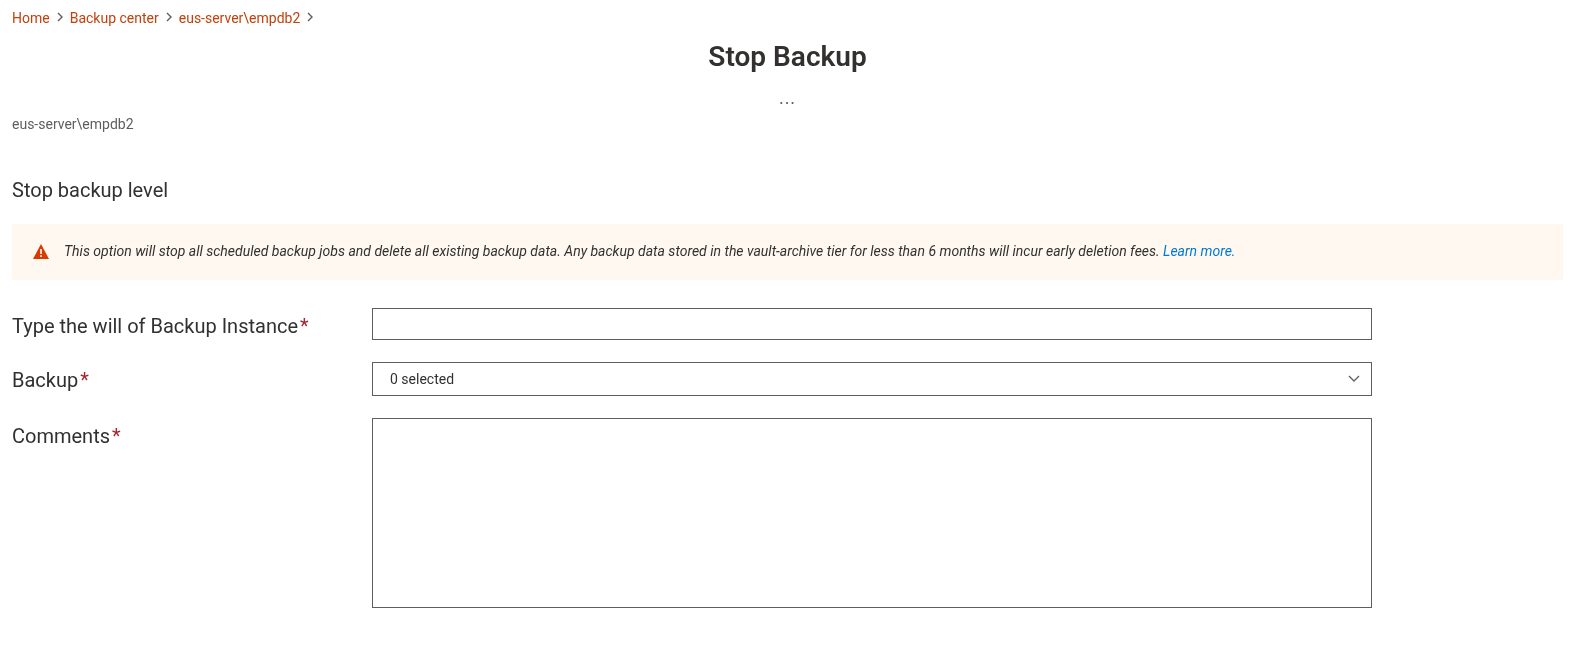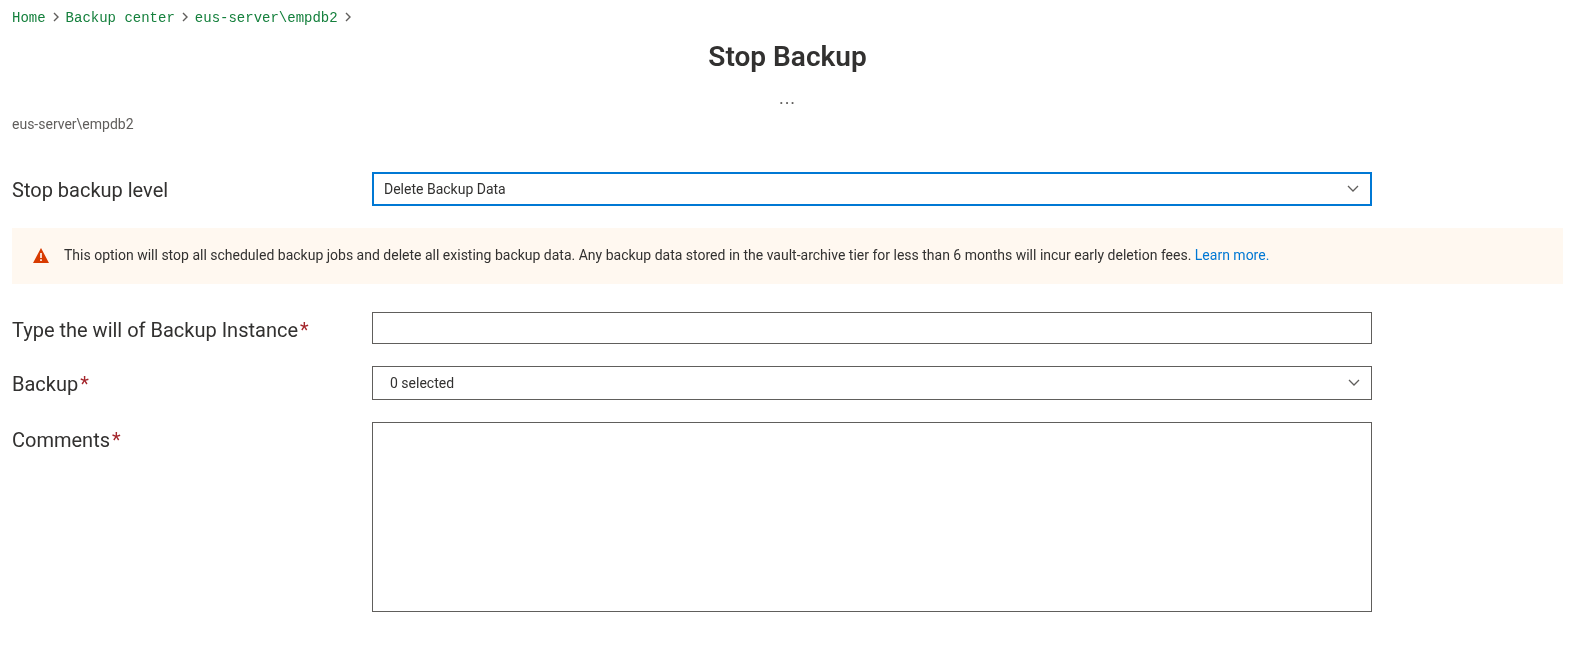--- a/index.html
+++ b/index.html
@@ -15,24 +15,23 @@
       padding: 10px 12px;
     }
     .breadcrumb {
       display: flex;
       align-items: center;
       gap: 6px;
       font-size: 14px;
       margin-bottom: 14px;
     }
     .breadcrumb a {
-      color: #15803d;
+      color: #c2410c;
       text-decoration: none;
       cursor: pointer;
-      font-family: Liberation Mono, monospace;
     }
     .breadcrumb .sep {
       color: #605e5c;
       font-size: 12px;
     }
     .title-row {
       display: flex;
       align-items: center;
       gap: 14px;
       flex-direction: column;
@@ -122,20 +121,21 @@
       resize: none;
     }
     .warning-box {
       background: #fff8f0;
       padding: 18px 20px;
       display: flex;
       align-items: center;
       gap: 14px;
       margin-bottom: 28px;
       margin-top: 6px;
+      font-style: italic;
     }
     .warning-icon {
       flex-shrink: 0;
       width: 18px;
       height: 18px;
     }
     .warning-text {
       font-size: 14px;
       color: #323130;
       line-height: 1.4;
@@ -171,30 +171,20 @@
 </nav>
 
 <div class="title-row">
   <h1 class="page-title">Stop Backup</h1>
   <span class="more-dots">···</span>
 </div>
 <div class="subtitle">eus-server\empdb2</div>
 
 <div class="form-row">
   <div class="form-label">Stop backup level</div>
-  <div class="form-control-wrap">
-    <div class="dropdown">
-      <span>Delete Backup Data</span>
-      <span class="chevron">
-        <svg width="14" height="10" viewBox="0 0 14 10">
-            <path d="M2 2 L7 7 L12 2" stroke="#605e5c" stroke-width="1.3" fill="none"></path>
-          </svg>
-      </span>
-    </div>
-  </div>
 </div>
 
 <div class="warning-box">
   <span class="warning-icon">
     <svg width="18" height="18" viewBox="0 0 18 18">
       <path d="M9 1 L17 16 L1 16 Z" fill="#d83b01"></path>
       <rect x="8.2" y="6" width="1.6" height="5" fill="#ffffff"></rect>
       <rect x="8.2" y="12.2" width="1.6" height="1.8" fill="#ffffff"></rect>
     </svg>
   </span>

